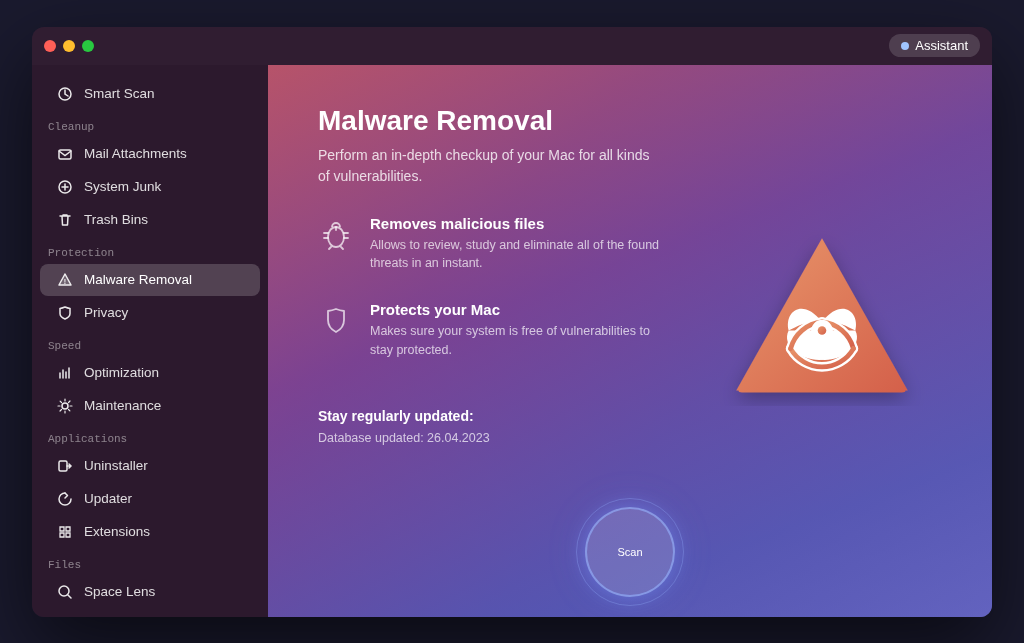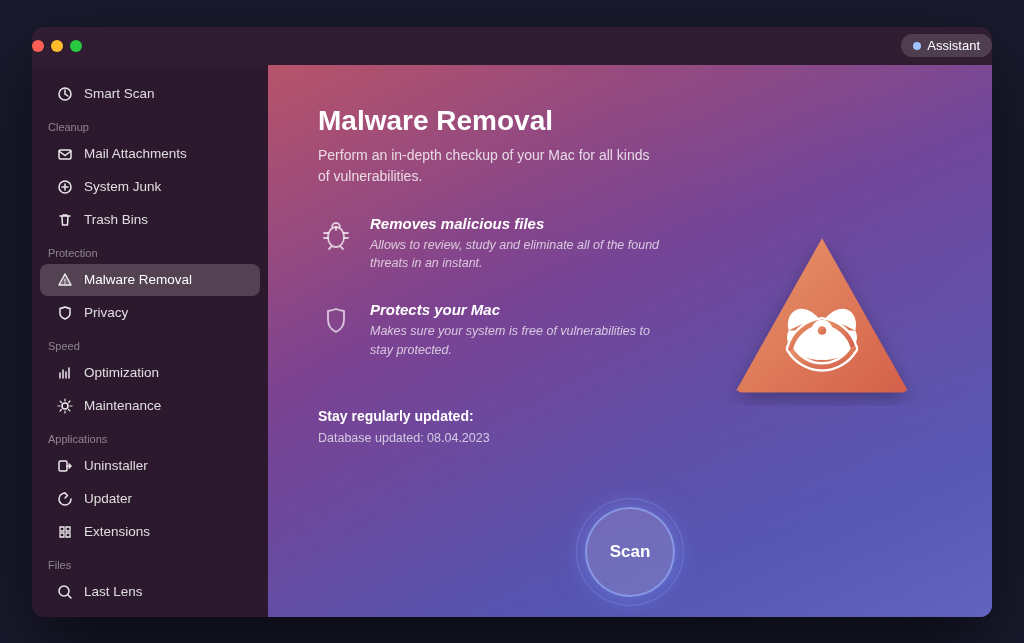--- a/index.html
+++ b/index.html
@@ -23,21 +23,21 @@
       display: flex;
       flex-direction: column;
       box-shadow: 0 30px 80px rgba(0,0,0,0.6);
     }
 
     .titlebar {
       height: 38px;
       background: rgba(50, 30, 50, 0.95);
       display: flex;
       align-items: center;
-      padding: 0 0;
+      padding: 0 12px;
       flex-shrink: 0;
       gap: 26px;
     }
 
     .traffic-lights {
       display: flex;
       gap: 7px;
     }
 
     .traffic-light {
@@ -103,20 +103,21 @@
       background: rgba(255,255,255,0.18);
       color: white;
     }
 
     .sidebar-section-label {
       font-size: 11px;
       color: rgba(255,255,255,0.45);
       padding: 10px 16px 4px;
       text-transform: none;
       letter-spacing: 0;
+      font-family: Liberation Mono, monospace;
     }
 
     .sidebar-icon {
       width: 18px;
       height: 18px;
       display: flex;
       align-items: center;
       justify-content: center;
       flex-shrink: 0;
       opacity: 0.9;
@@ -156,21 +157,20 @@
       max-width: 340px;
       line-height: 1.5;
       margin-bottom: 28px;
     }
 
     .features {
       display: flex;
       flex-direction: column;
       gap: 28px;
       max-width: 400px;
-      font-style: italic;
     }
 
     .feature-item {
       display: flex;
       gap: 16px;
       align-items: flex-start;
     }
 
     .feature-icon {
       width: 36px;
@@ -258,22 +258,22 @@
     .scan-button::before {
       content: '';
       position: absolute;
       width: 106px;
       height: 106px;
       border-radius: 50%;
       border: 1.5px solid rgba(150,180,255,0.3);
     }
 
     .scan-button-label {
-      font-size: 17px;
-      font-weight: 700;
+      font-size: 11px;
+      font-weight: 400;
       color: white;
     }
 
     
     svg { display: block; }
   </style>
 </head>
 <body>
 
 <div class="window">
@@ -405,21 +405,21 @@
 
       <div class="sidebar-section-label">Files</div>
 
       <div class="sidebar-item">
         <div class="sidebar-icon">
           <svg width="16" height="16" viewBox="0 0 16 16" fill="none">
             <circle cx="7" cy="7" r="5" stroke="white" stroke-width="1.5" fill="none"></circle>
             <path d="M11 11l3 3" stroke="white" stroke-width="1.5" stroke-linecap="round"></path>
           </svg>
         </div>
-        <span>Last Lens</span>
+        <span>Space Lens</span>
       </div>
       <div class="sidebar-item">
         <div class="sidebar-icon">
           
         </div>
 
       </div>
 
     </div>
 
@@ -455,21 +455,21 @@
             <div class="feature-text">
               <h3>Protects your Mac</h3>
               <p>Makes sure your system is free of vulnerabilities to stay protected.</p>
             </div>
           </div>
         </div>
 
         <div class="update-info">
           <div class="update-title">Stay regularly updated:</div>
           <div class="update-details">
-            <div>Database updated: 08.04.2023</div>
+            <div>Database updated: 26.04.2023</div>
           </div>
         </div>
       </div>
 
       <div class="biohazard-container">
         <svg class="biohazard-triangle" width="220" height="210" viewBox="0 0 220 210">
           <defs>
             <linearGradient id="triGrad" x1="0%" y1="0%" x2="100%" y2="100%">
               <stop offset="0%" style="stop-color:#e8956a;stop-opacity:1"></stop>
               <stop offset="100%" style="stop-color:#d4604a;stop-opacity:1"></stop>

